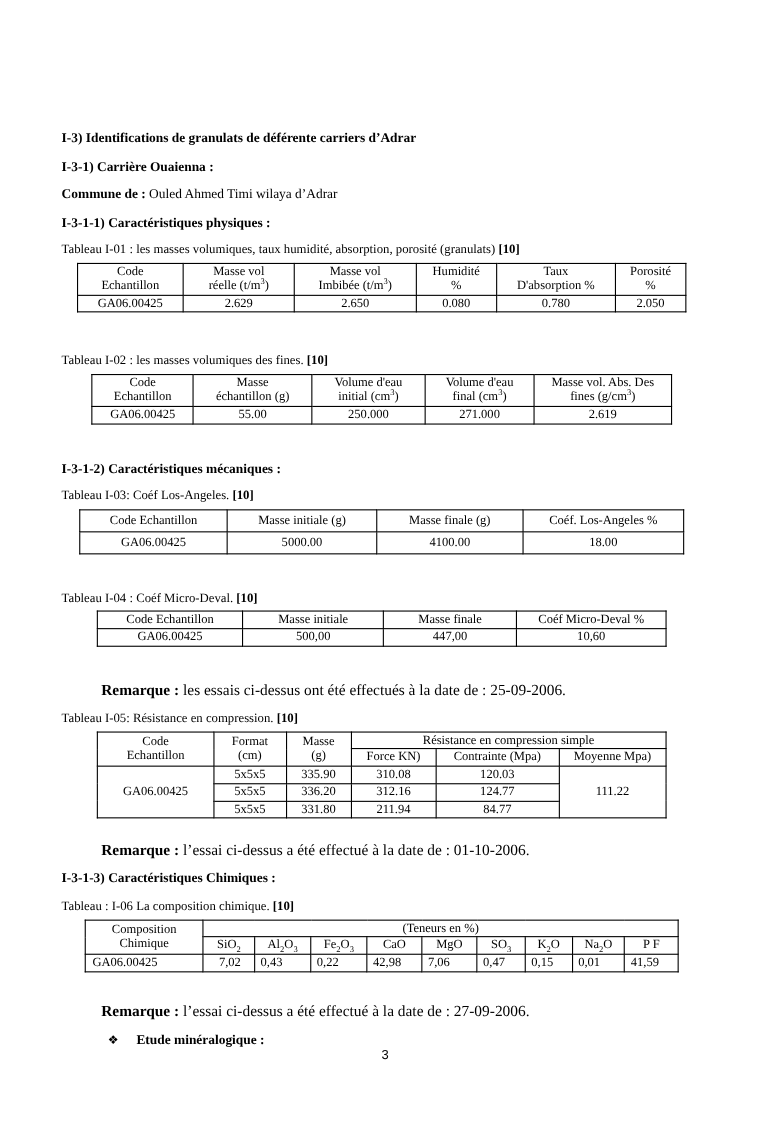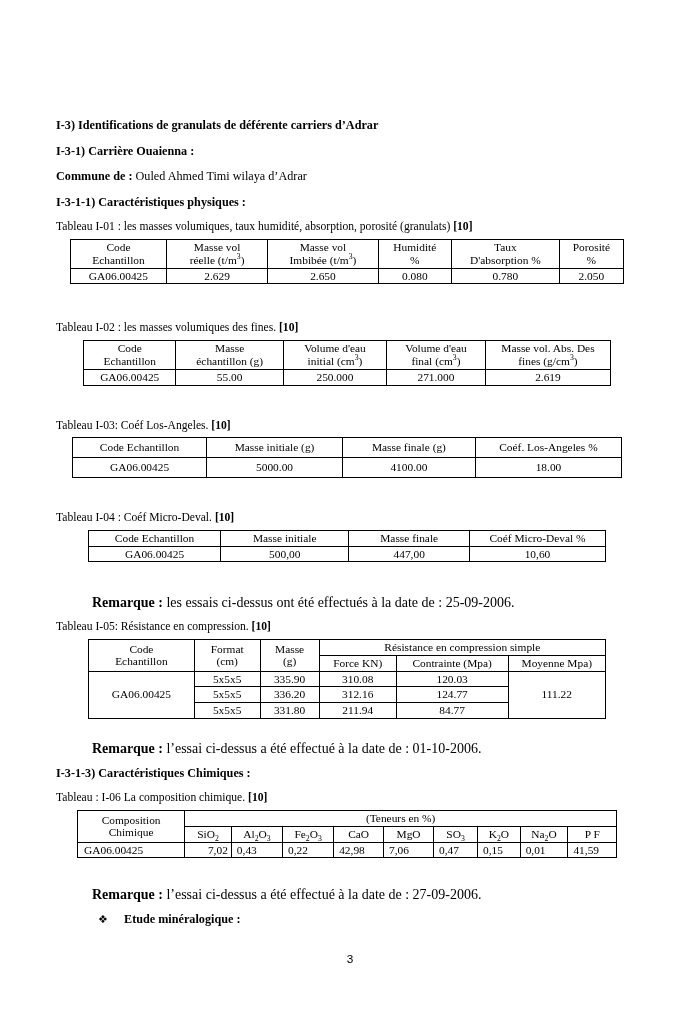--- a/index.html
+++ b/index.html
@@ -203,20 +203,21 @@
         <td>250.000</td>
         <td>271.000</td>
         <td>2.619</td>
       </tr>
     </tbody>
       </table>
   </div>
 
   <div class="spacer-16"></div>
 
+  <p class="h-bold">I-3-1-2) Caractéristiques mécaniques :</p>
 
   <p class="caption"><span>Tableau I-03: Coéf Los-Angeles. </span><b>[10]</b></p>
   <div class="wrap-center">
     <table class="doc tbl-03">
       <tbody>
           <tr>
         <th style="width:140px;padding:3px">Code Echantillon</th>
         <th style="width:142px;padding:3px">Masse initiale (g)</th>
         <th style="width:140px;padding:3px">Masse finale (g)</th>
         <th style="width:150px;padding:3px">Coéf. Los-Angeles %</th>
@@ -332,21 +333,21 @@
         <th style="width:52px">Fe<sub>2</sub>O<sub>3</sub></th>
         <th style="width:50px">CaO</th>
         <th style="width:52px">MgO</th>
         <th style="width:44px">SO<sub>3</sub></th>
         <th style="width:42px">K<sub>2</sub>O</th>
         <th style="width:48px">Na<sub>2</sub>O</th>
         <th style="width:48px">P F</th>
       </tr>
       <tr>
         <td style="text-align:left;padding-left:6px">GA06.00425</td>
-        <td style="text-align:right;padding-left:5px">7,02</td>
+        <td style="text-align:center;padding-left:5px">7,02</td>
         <td style="text-align:left;padding-left:5px">0,43</td>
         <td style="text-align:left;padding-left:5px">0,22</td>
         <td style="text-align:left;padding-left:5px">42,98</td>
         <td style="text-align:left;padding-left:5px">7,06</td>
         <td style="text-align:left;padding-left:5px">0,47</td>
         <td style="text-align:left;padding-left:5px">0,15</td>
         <td style="text-align:left;padding-left:5px">0,01</td>
         <td style="text-align:left;padding-left:5px">41,59</td>
       </tr>
     </tbody>

